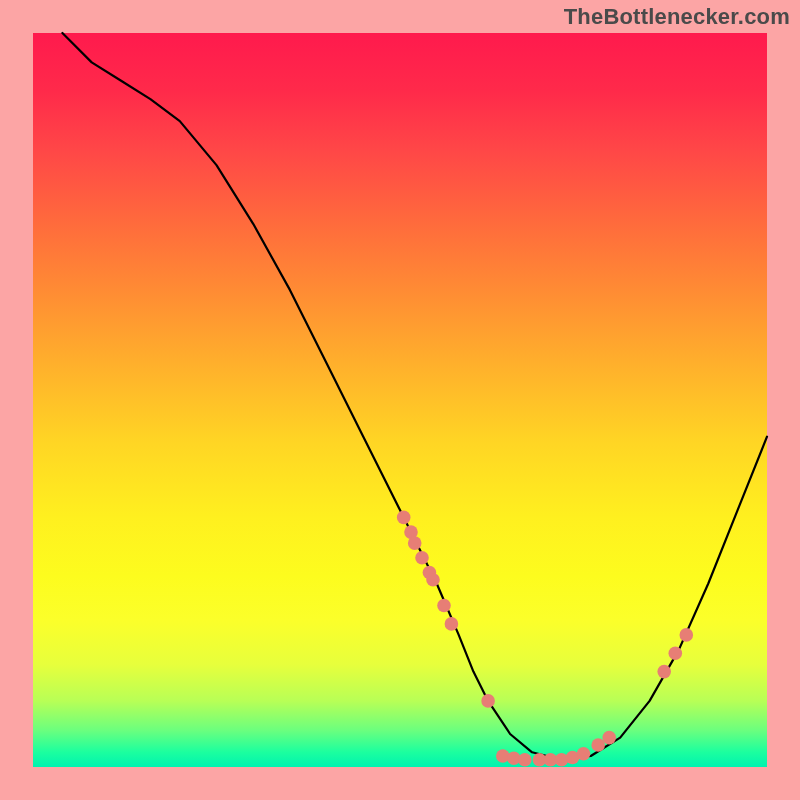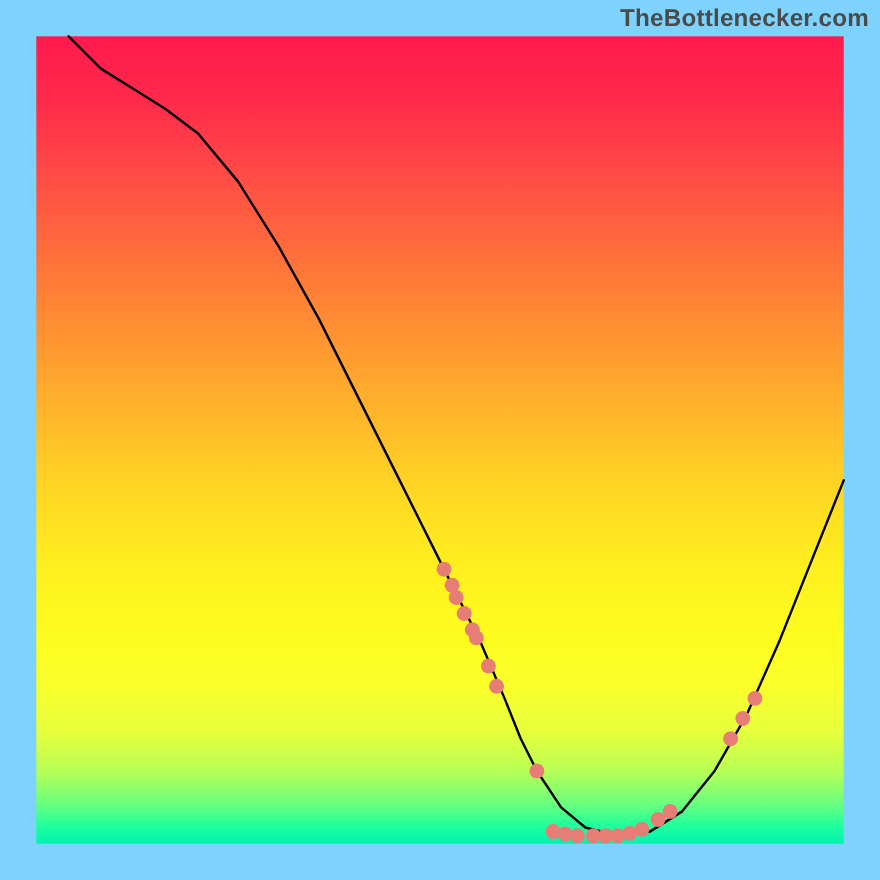--- a/index.html
+++ b/index.html
@@ -8,21 +8,21 @@
     width: 800px;
     height: 800px;
     background: #000;
     overflow: hidden;
     font-family: Arial, Helvetica, sans-serif;
   }
   .frame {
     position: relative;
     width: 800px;
     height: 800px;
-    background: #7dd3fc;
+    background: #fca5a5;
   }
   .watermark {
     position: absolute;
     top: 4px;
     right: 10px;
     color: #4a4a4a;
     font-size: 22px;
     font-weight: bold;
     letter-spacing: 0.2px;
     user-select: none;

